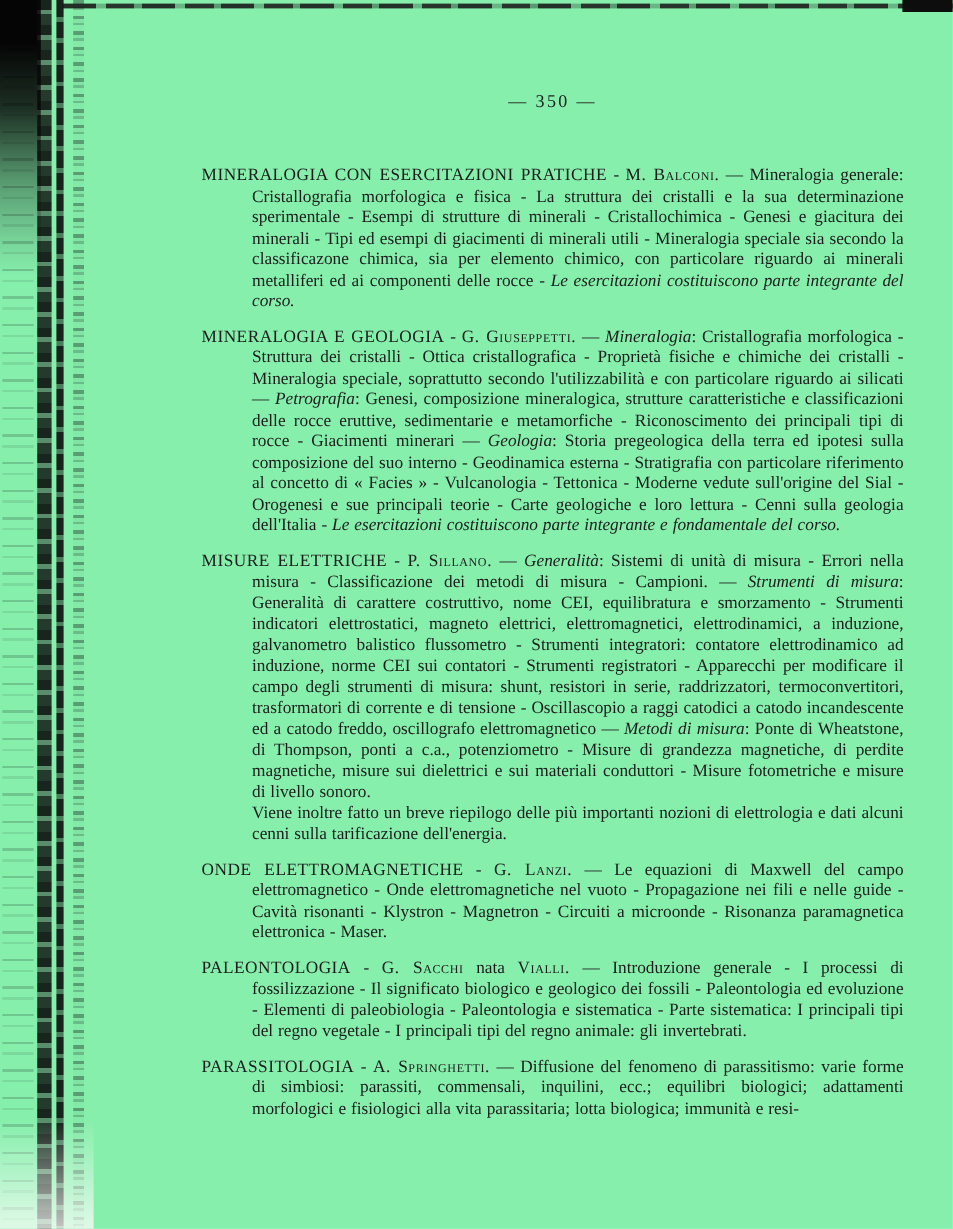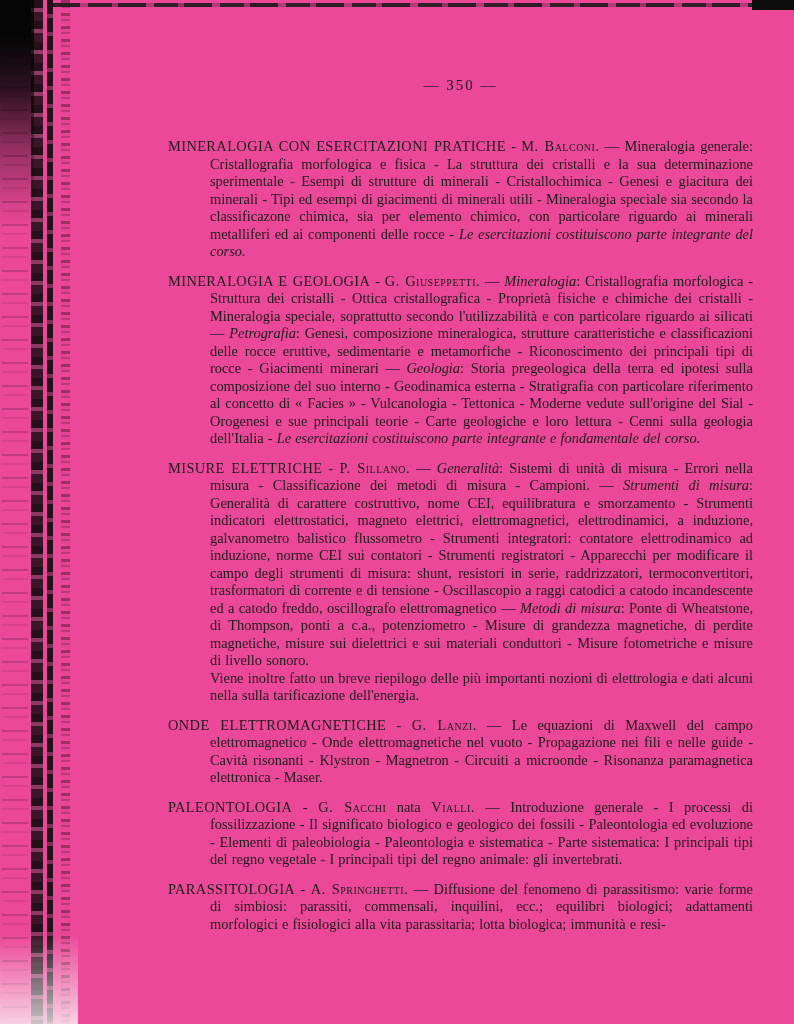--- a/index.html
+++ b/index.html
@@ -4,21 +4,21 @@
 <style>
   html,body{margin:0;padding:0;}
   body{
     width:794px;height:1024px;
     background:#ffffff;
     font-family:"Liberation Serif", serif;
     position:relative;
   }
   .page{
     position:absolute;inset:0;
-    background:#ec4899;
+    background:#86efac;
     overflow:hidden;
   }
   
   .binding{position:absolute;left:0;top:0;bottom:0;width:78px;}
   .blob-tl{
     position:absolute;left:0;top:0;width:34px;height:230px;
     background:linear-gradient(180deg,#050505 0 36px,rgba(5,5,5,.82) 90px,rgba(10,10,10,.38) 150px,rgba(10,10,10,.12) 200px,transparent 230px);
   }
   .speckle-l{
     position:absolute;left:2px;top:40px;bottom:0;width:26px;opacity:.5;
@@ -87,21 +87,21 @@
     <div class="pageno">— 350 —</div>
     <div id="entries">
         <article class="entry">
           <p class="body hang"><span class="t">MINERALOGIA CON ESERCITAZIONI PRATICHE</span><span class=""> - </span><span class="sc">M. Balconi.</span><span class=""> — </span><span class="">Mineralogia generale: Cristallografia morfologica e fisica - La struttura dei cristalli e la sua determinazione sperimentale - Esempi di strutture di minerali - Cristallochimica - Genesi e giacitura dei minerali - Tipi ed esempi di giacimenti di minerali utili - Mineralogia speciale sia secondo la classificazone chimica, sia per elemento chimico, con particolare riguardo ai minerali metalliferi ed ai componenti delle rocce - </span><span class="i">Le esercitazioni costituiscono parte integrante del corso.</span></p>
         </article>
         <article class="entry">
           <p class="body hang"><span class="t">MINERALOGIA E GEOLOGIA</span><span class=""> - </span><span class="sc">G. Giuseppetti.</span><span class=""> — </span><span class="i">Mineralogia</span><span class="">: Cristallografia morfologica - Struttura dei cristalli - Ottica cristallografica - Proprietà fisiche e chimiche dei cristalli - Mineralogia speciale, soprattutto secondo l'utilizzabilità e con particolare riguardo ai silicati — </span><span class="i">Petrografia</span><span class="">: Genesi, composizione mineralogica, strutture caratteristiche e classificazioni delle rocce eruttive, sedimentarie e metamorfiche - Riconoscimento dei principali tipi di rocce - Giacimenti minerari — </span><span class="i">Geologia</span><span class="">: Storia pregeologica della terra ed ipotesi sulla composizione del suo interno - Geodinamica esterna - Stratigrafia con particolare riferimento al concetto di « Facies » - Vulcanologia - Tettonica - Moderne vedute sull'origine del Sial - Orogenesi e sue principali teorie - Carte geologiche e loro lettura - Cenni sulla geologia dell'Italia - </span><span class="i">Le esercitazioni costituiscono parte integrante e fondamentale del corso.</span></p>
         </article>
         <article class="entry">
           <p class="body hang"><span class="t">MISURE ELETTRICHE</span><span class=""> - </span><span class="sc">P. Sillano.</span><span class=""> — </span><span class="i">Generalità</span><span class="">: Sistemi di unità di misura - Errori nella misura - Classificazione dei metodi di misura - Campioni. — </span><span class="i">Strumenti di misura</span><span class="">: Generalità di carattere costruttivo, nome CEI, equilibratura e smorzamento - Strumenti indicatori elettrostatici, magneto elettrici, elettromagnetici, elettrodinamici, a induzione, galvanometro balistico flussometro - Strumenti integratori: contatore elettrodinamico ad induzione, norme CEI sui contatori - Strumenti registratori - Apparecchi per modificare il campo degli strumenti di misura: shunt, resistori in serie, raddrizzatori, termoconvertitori, trasformatori di corrente e di tensione - Oscillascopio a raggi catodici a catodo incandescente ed a catodo freddo, oscillografo elettromagnetico — </span><span class="i">Metodi di misura</span><span class="">: Ponte di Wheatstone, di Thompson, ponti a c.a., potenziometro - Misure di grandezza magnetiche, di perdite magnetiche, misure sui dielettrici e sui materiali conduttori - Misure fotometriche e misure di livello sonoro.</span></p>
-          <p class="body flat">Viene inoltre fatto un breve riepilogo delle più importanti nozioni di elettrologia e dati alcuni nella sulla tarificazione dell'energia.</p>
+          <p class="body flat">Viene inoltre fatto un breve riepilogo delle più importanti nozioni di elettrologia e dati alcuni cenni sulla tarificazione dell'energia.</p>
         </article>
         <article class="entry">
           <p class="body hang"><span class="t">ONDE ELETTROMAGNETICHE</span><span class=""> - </span><span class="sc">G. Lanzi.</span><span class=""> — </span><span class="">Le equazioni di Maxwell del campo elettromagnetico - Onde elettromagnetiche nel vuoto - Propagazione nei fili e nelle guide - Cavità risonanti - Klystron - Magnetron - Circuiti a microonde - Risonanza paramagnetica elettronica - Maser.</span></p>
         </article>
         <article class="entry">
           <p class="body hang"><span class="t">PALEONTOLOGIA</span><span class=""> - </span><span class="sc">G. Sacchi</span><span class=""> nata </span><span class="sc">Vialli.</span><span class=""> — </span><span class="">Introduzione generale - I processi di fossilizzazione - Il significato biologico e geologico dei fossili - Paleontologia ed evoluzione - Elementi di paleobiologia - Paleontologia e sistematica - Parte sistematica: I principali tipi del regno vegetale - I principali tipi del regno animale: gli invertebrati.</span></p>
         </article>
         <article class="entry">
           <p class="body hang"><span class="t">PARASSITOLOGIA</span><span class=""> - </span><span class="sc">A. Springhetti.</span><span class=""> — </span><span class="">Diffusione del fenomeno di parassitismo: varie forme di simbiosi: parassiti, commensali, inquilini, ecc.; equilibri biologici; adattamenti morfologici e fisiologici alla vita parassitaria; lotta biologica; immunità e resi-</span></p>
         </article>

